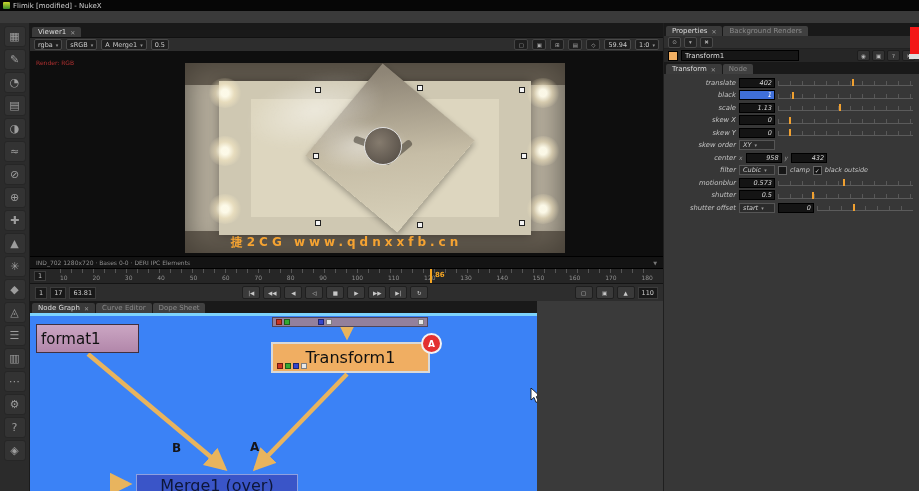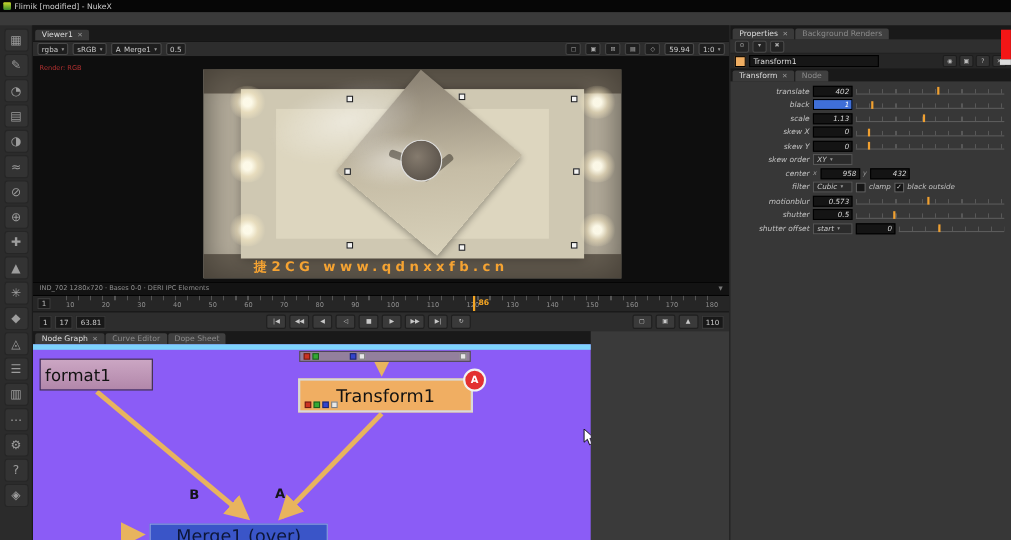--- a/index.html
+++ b/index.html
@@ -72,21 +72,21 @@
   .playhead-label{position:absolute;top:2px;left:405px;color:#f5a623;font-size:7px;font-weight:bold;}
   .transport{position:relative;height:17px;background:#2d2d2d;border-top:1px solid #141414;
     display:flex;align-items:center;gap:3px;padding:0 5px;flex:none;}
   .tfield{background:#181818;border:1px solid #3c3c3c;color:#ccc;font-size:6.5px;padding:0 3px;
     height:10px;display:flex;align-items:center;}
   .tbtn{min-width:14px;height:11px;background:#3a3a3a;border:1px solid #1f1f1f;border-radius:2px;
     color:#c8c8c8;font-size:5.5px;display:flex;align-items:center;justify-content:center;padding:0 1px;}
   
   .nodegraph{position:absolute;left:30px;top:301px;width:507px;height:190px;display:flex;flex-direction:column;}
   .ng-tabs{height:12px;flex:none;}
-  .ng-canvas{position:relative;flex:1;background:#8b5cf6;overflow:hidden;border-top:5px solid #7dd3fc;}
+  .ng-canvas{position:relative;flex:1;background:#3b82f6;overflow:hidden;border-top:3px solid #7dd3fc;}
   .ng-arrows{position:absolute;left:0;top:0;}
   .node{position:absolute;display:flex;align-items:center;box-sizing:border-box;color:#111;}
   .node-format{left:6px;top:8px;width:103px;height:29px;background:linear-gradient(#cba6c3,#b287aa);
     border:1px solid #3f3040;font-size:15px;padding-left:4px;}
   .node-bar{left:242px;top:1px;width:156px;height:10px;background:#93809c;border:1px solid #50465a;
     display:flex;align-items:center;gap:2px;padding:0 3px;}
   .node-transform{left:241px;top:26px;width:159px;height:31px;background:#f0ae62;border:2px solid #d9d9d9;
     font-size:16px;justify-content:center;}
   .node-merge{left:106px;top:158px;width:162px;height:22px;background:#3a55c8;border:1px solid #8fa0e0;
     color:#0d1638;font-size:16px;justify-content:center;}

